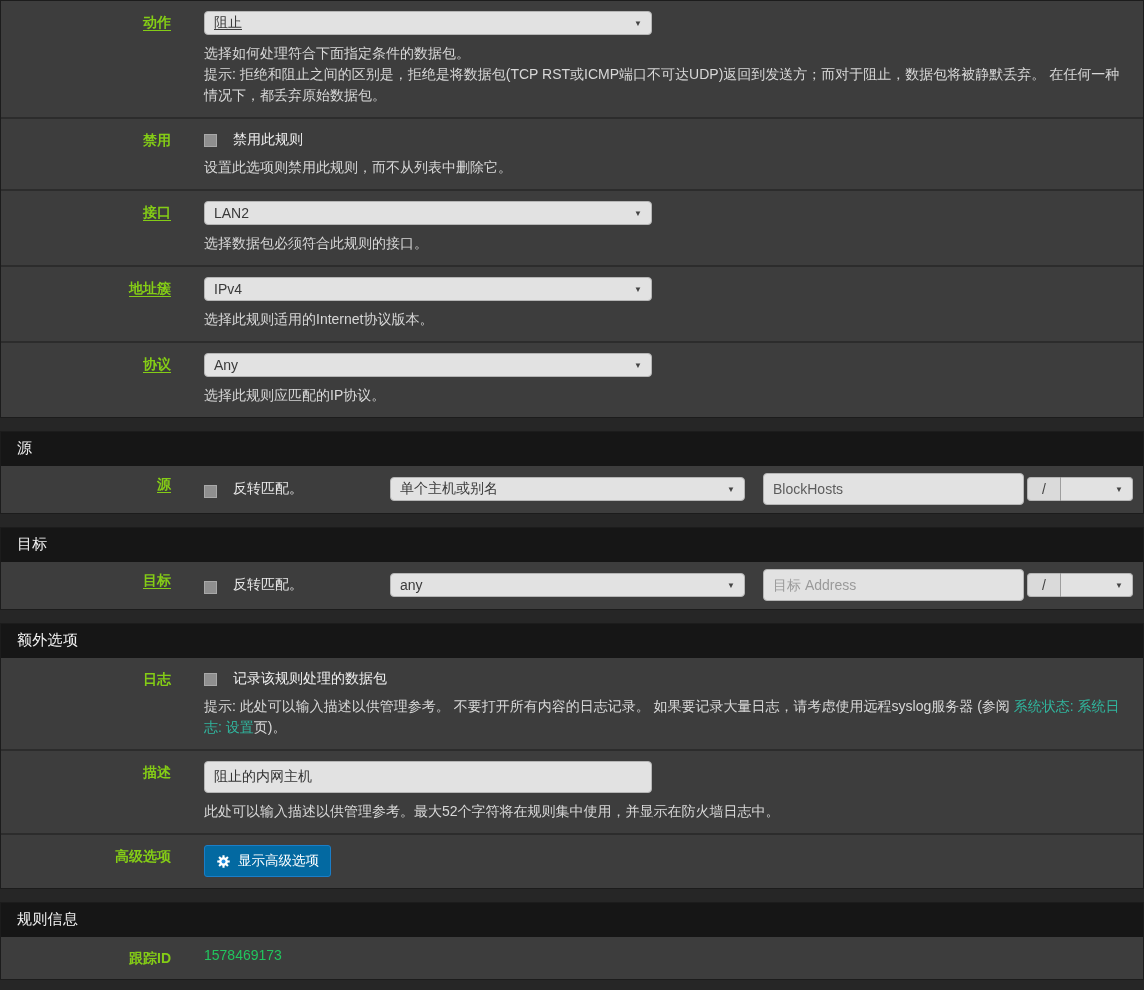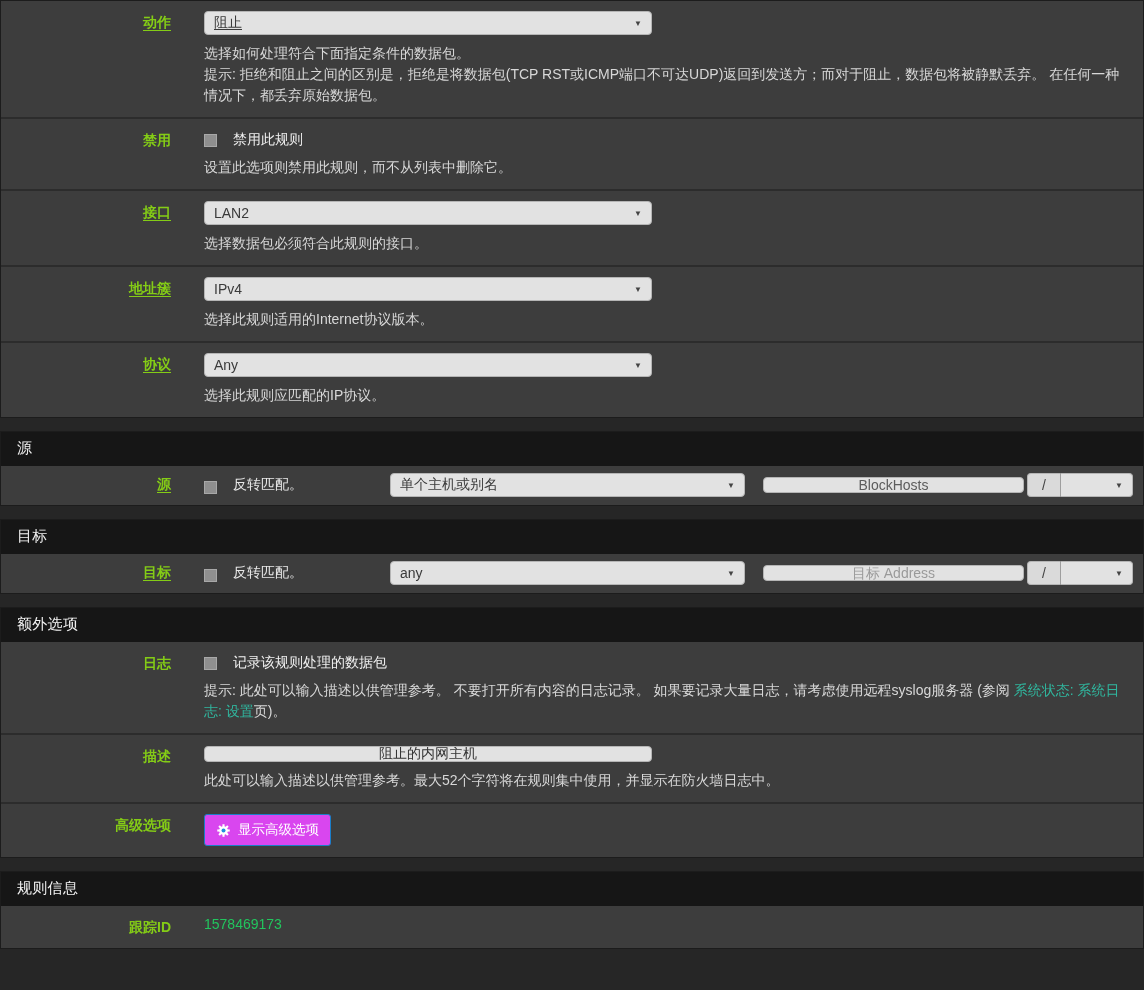--- a/index.html
+++ b/index.html
@@ -42,43 +42,43 @@
   .help .link { color:#30b69e; cursor:pointer; }
 
   .check-line { display:flex; align-items:center; gap:16px; color:#f0f0f0; padding-top:2px; }
   .checkbox {
     width:13px; height:13px; background:#8f8f8f; border:1px solid #a8a8a8;
     display:inline-block; flex:0 0 auto; cursor:pointer;
   }
 
   .text-input {
     background:#e2e2e2; border:1px solid #b5b5b5; border-radius:4px;
-    height:16px; color:#333; padding:0 9px; font-size:14px;
-    font-family:"Liberation Sans","DejaVu Sans",sans-serif; outline:none;text-align:center;
+    height:32px; color:#333; padding:0 9px; font-size:14px;
+    font-family:"Liberation Sans","DejaVu Sans",sans-serif; outline:none;
   }
   .text-input.w-lg { width:448px; }
   .text-input.gray-val { color:#5c5c5c; }
   .text-input::placeholder { color:#9a9a9a; }
 
   
   .hrow { display:flex; align-items:center; }
   .invert-box { width:186px; flex:0 0 186px; display:flex; align-items:flex-end; gap:16px; }
   .type-sel { width:355px; flex:0 0 355px; }
   .addr-group { display:flex; align-items:center; flex:1 1 auto; margin-left:18px; }
   .addr-input { flex:1 1 auto; min-width:0; }
   .addon {
     background:#dadada; color:#444; border:1px solid #b5b5b5; border-right:1px solid #9e9e9e;
     height:24px; width:34px; display:flex; align-items:center; justify-content:center;
     border-radius:4px 0 0 4px; margin-left:3px;
   }
   .mask-sel { width:72px; flex:0 0 72px; border-radius:0 4px 4px 0; border-left:none; }
 
   .btn-primary {
     display:inline-flex; align-items:center; gap:7px;
-    background:#d946ef; color:#fff; border:1px solid #1a7ec8; border-radius:3px;
+    background:#0369a1; color:#fff; border:1px solid #1a7ec8; border-radius:3px;
     padding:6px 11px; font-size:13.5px; cursor:pointer;
   }
   .btn-primary svg { display:block; }
 
   .info-val { color:#22c55e; padding-top:3px; }
   .slim { padding:7px 0 8px 0; }
 </style>
 </head>
 <body>
 

